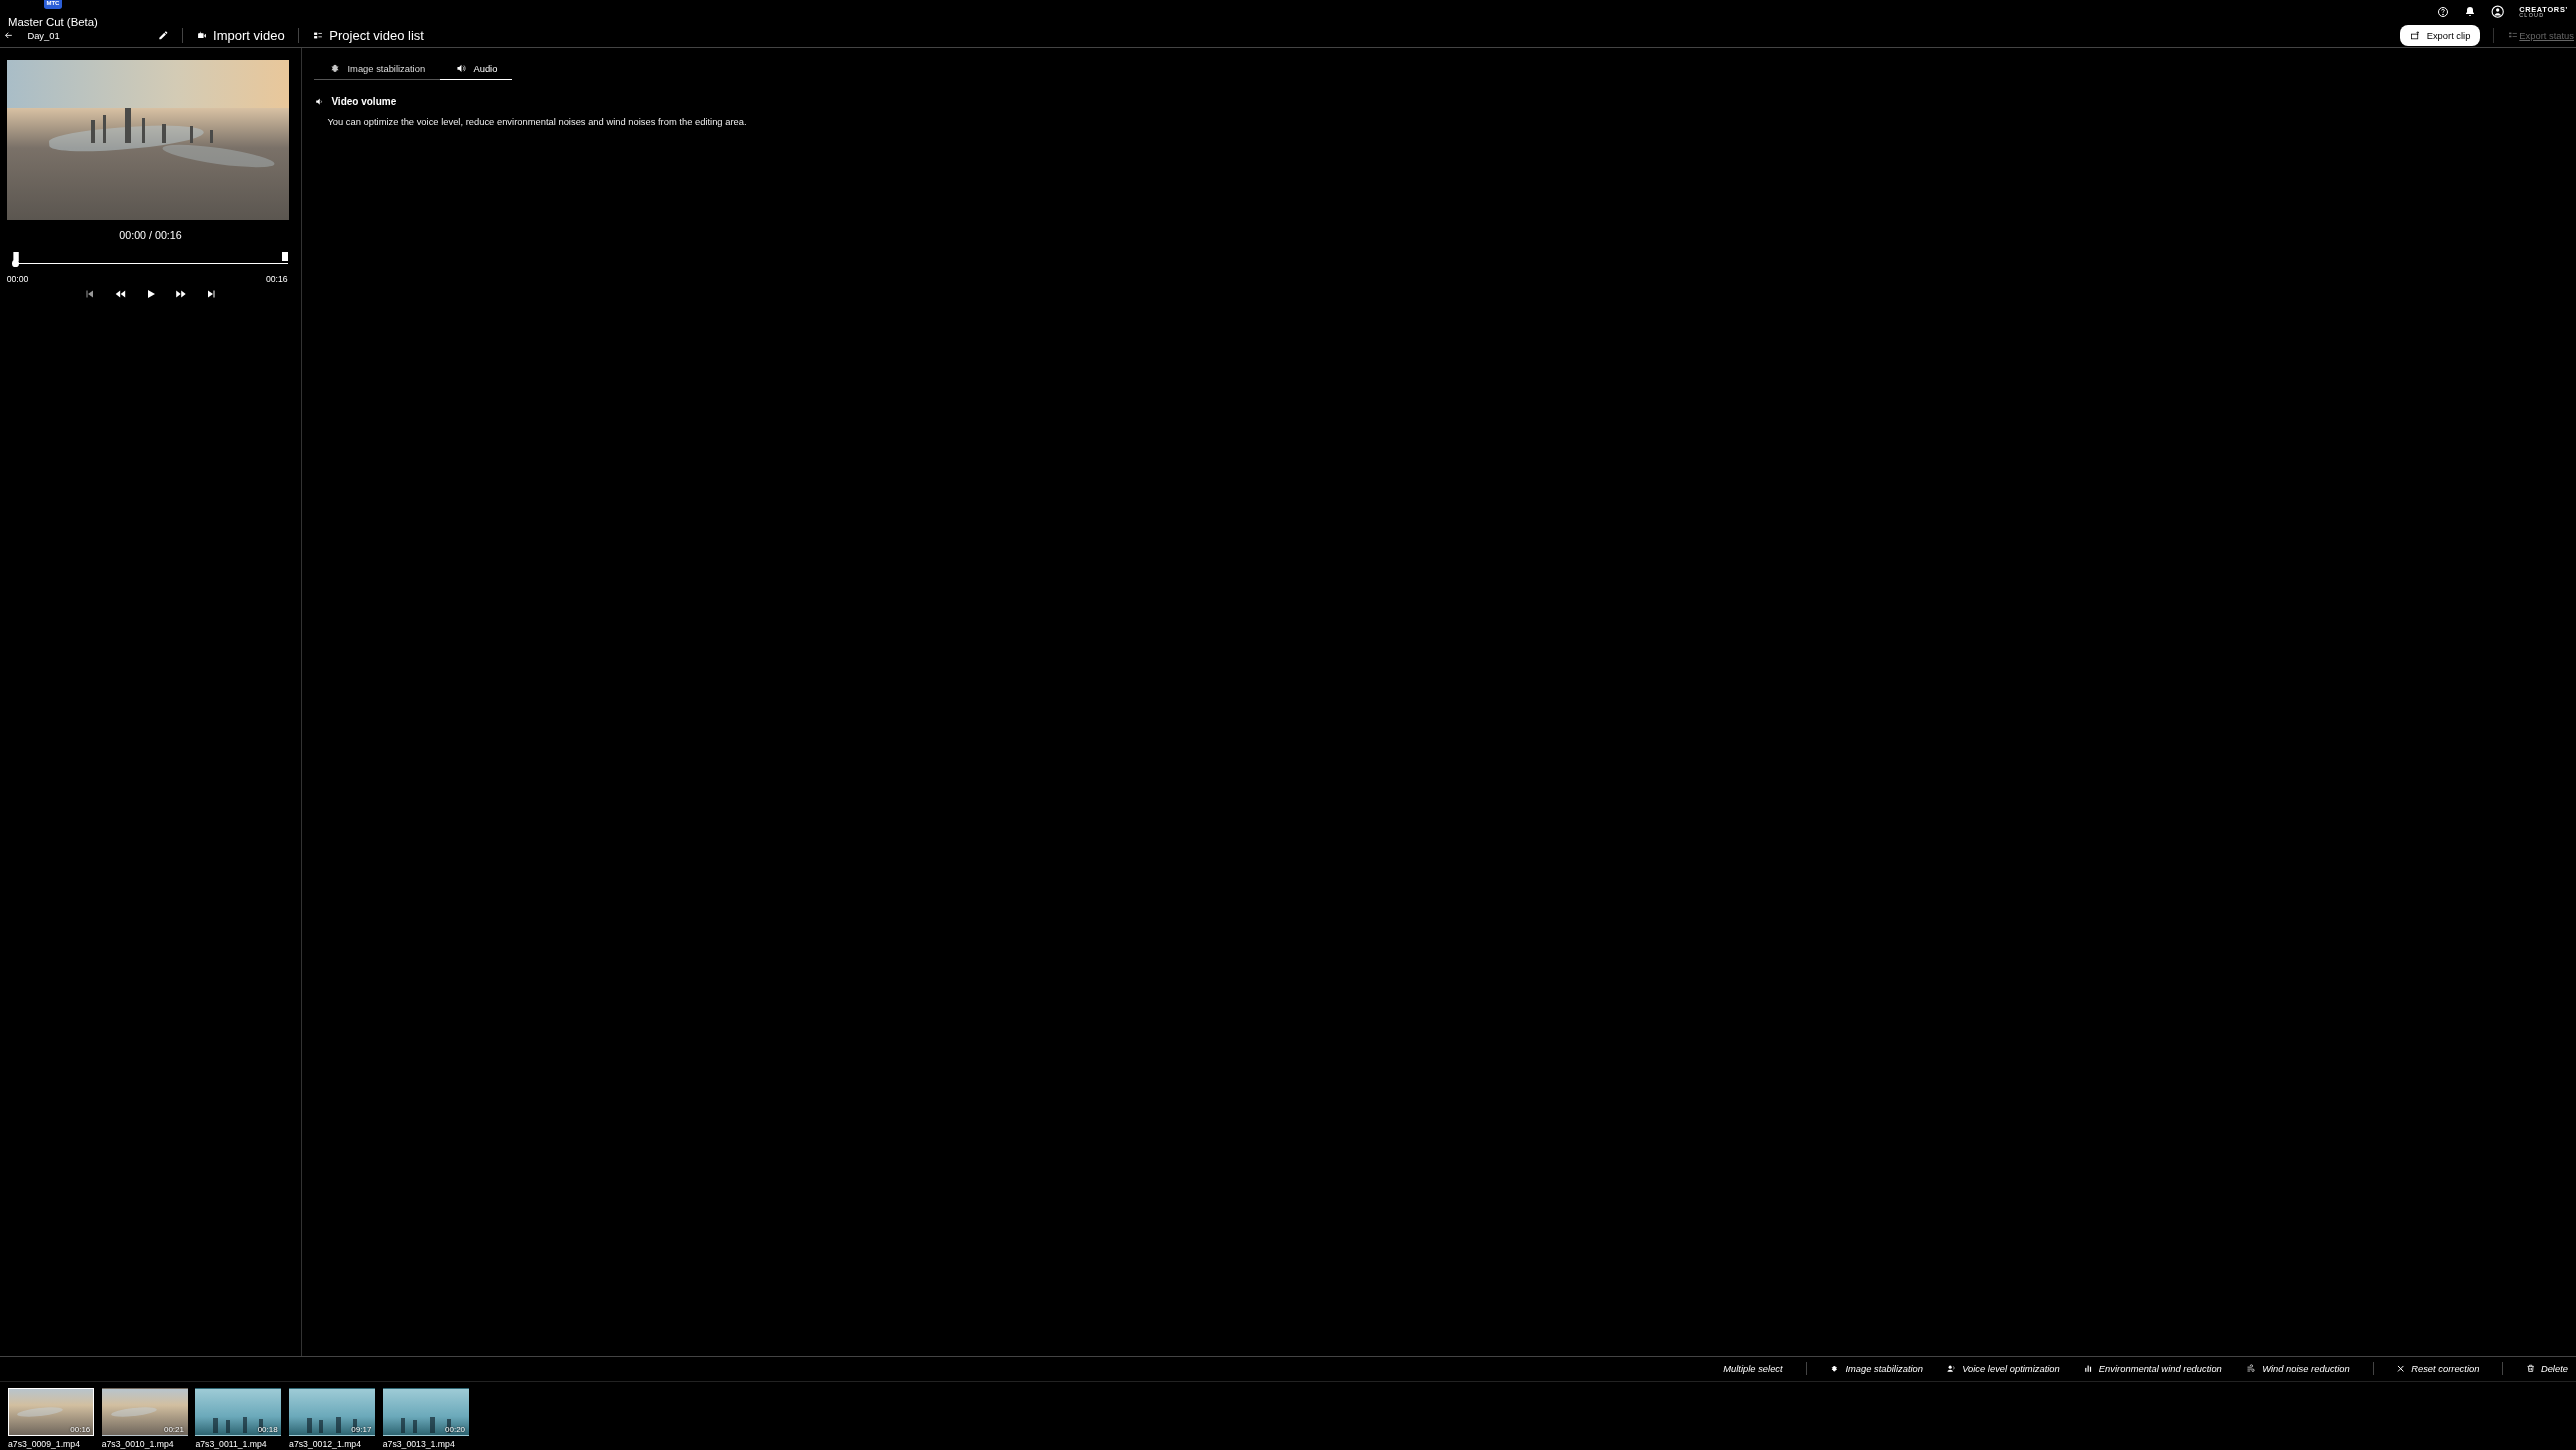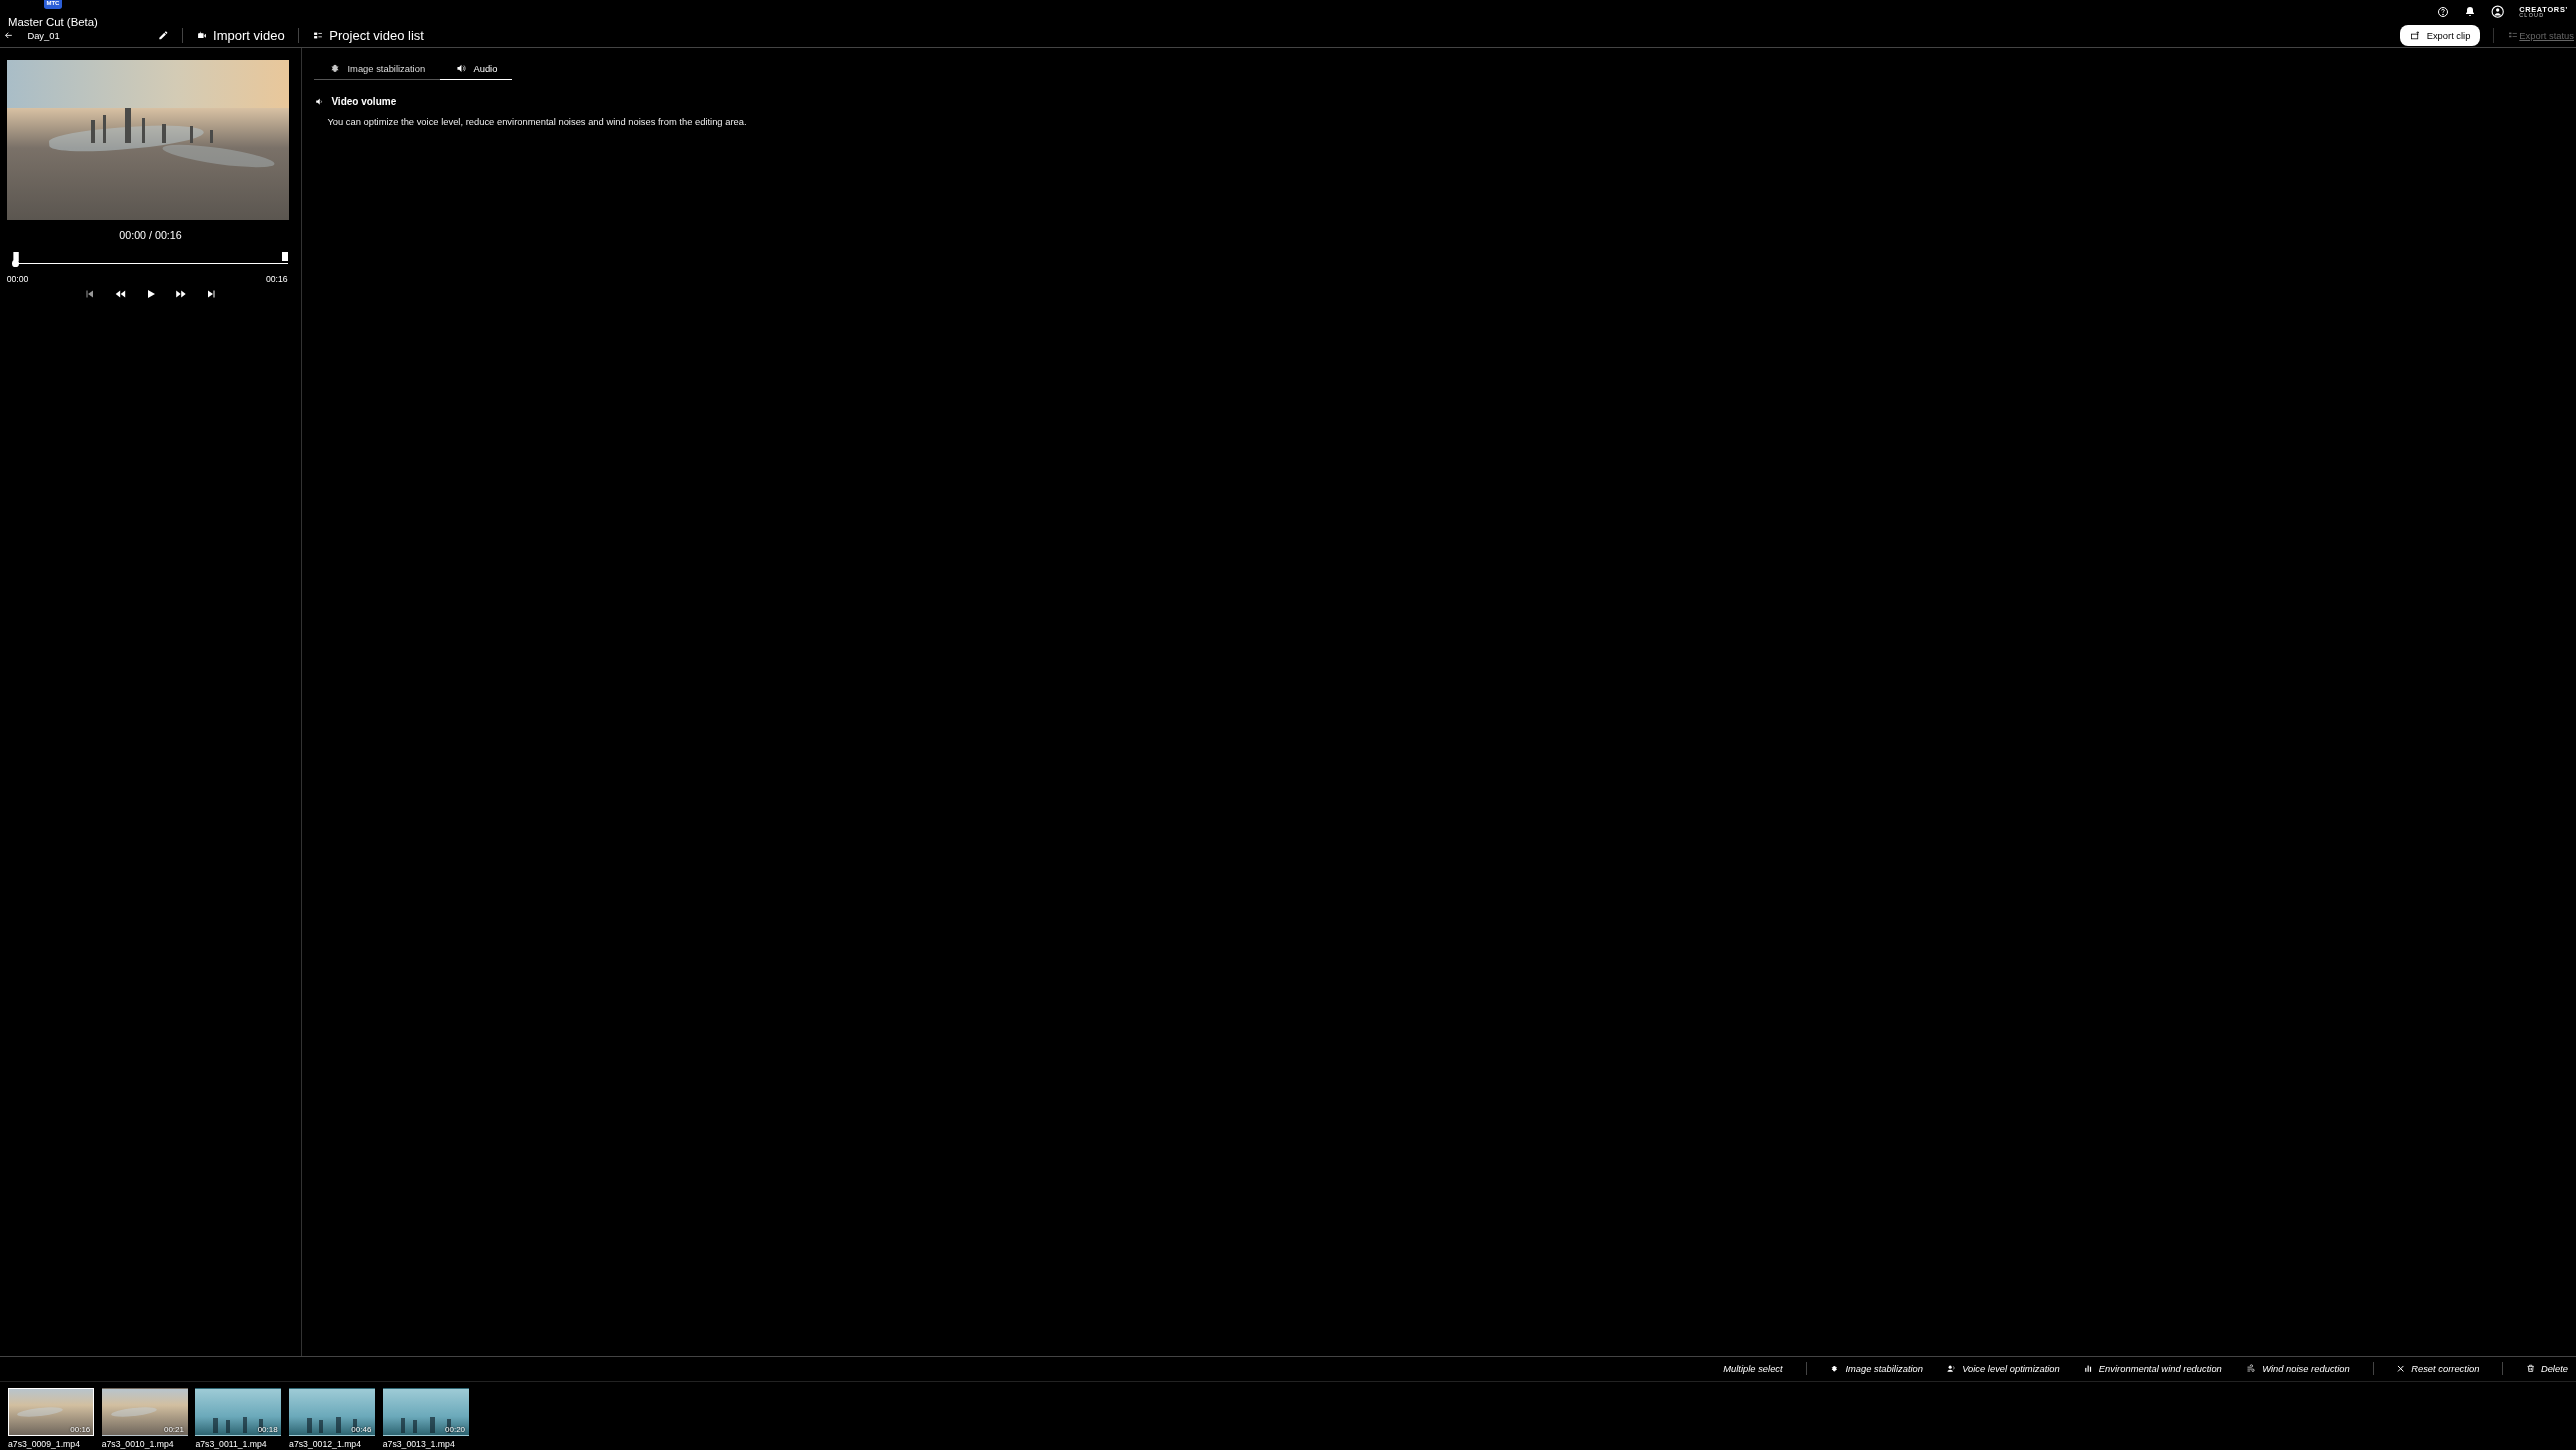--- a/index.html
+++ b/index.html
@@ -360,21 +360,21 @@
         <div class="dur">00:18</div>
       </div>
       <div class="clip-name">a7s3_0011_1.mp4</div>
     </div>
     <div class="clip">
       <div class="thumb thumb-bridge">
         <div class="sil" style="left:20%;width:4.7px;height:14.8px;"></div>
         <div class="sil" style="left:35%;width:4px;height:13.4px;"></div>
         <div class="sil" style="left:55%;width:4.7px;height:16px;"></div>
         <div class="sil" style="left:75%;width:4px;height:14px;"></div>
-        <div class="dur">00:46</div>
+        <div class="dur">09:17</div>
       </div>
       <div class="clip-name">a7s3_0012_1.mp4</div>
     </div>
     <div class="clip">
       <div class="thumb thumb-bridge">
         <div class="sil" style="left:20%;width:4.7px;height:14.8px;"></div>
         <div class="sil" style="left:35%;width:4px;height:13.4px;"></div>
         <div class="sil" style="left:55%;width:4.7px;height:16px;"></div>
         <div class="sil" style="left:75%;width:4px;height:14px;"></div>
         <div class="dur">00:20</div>

